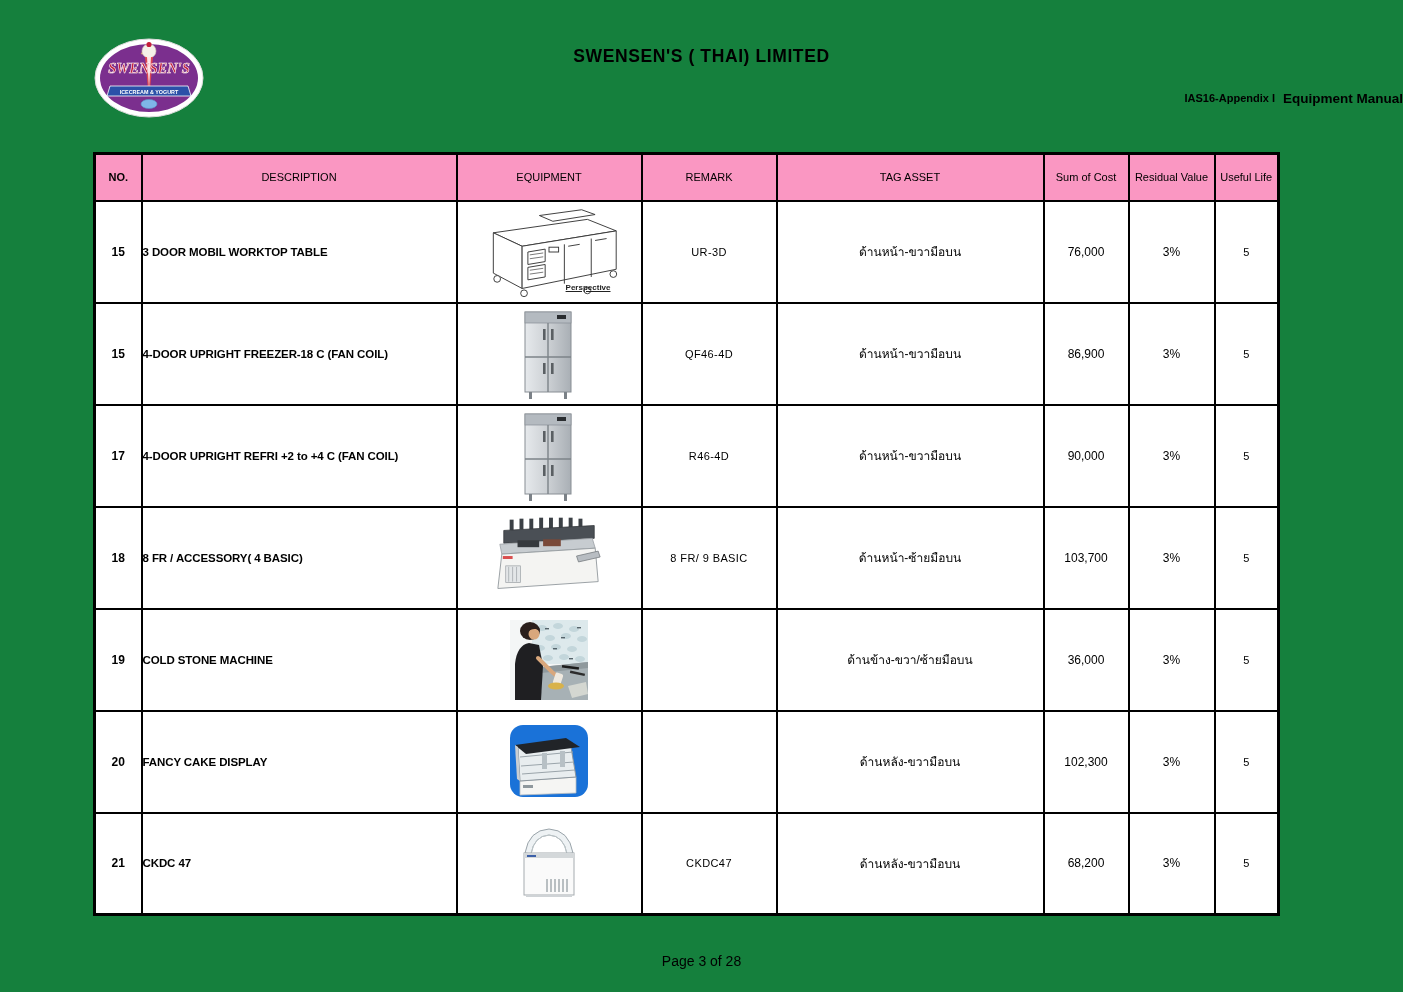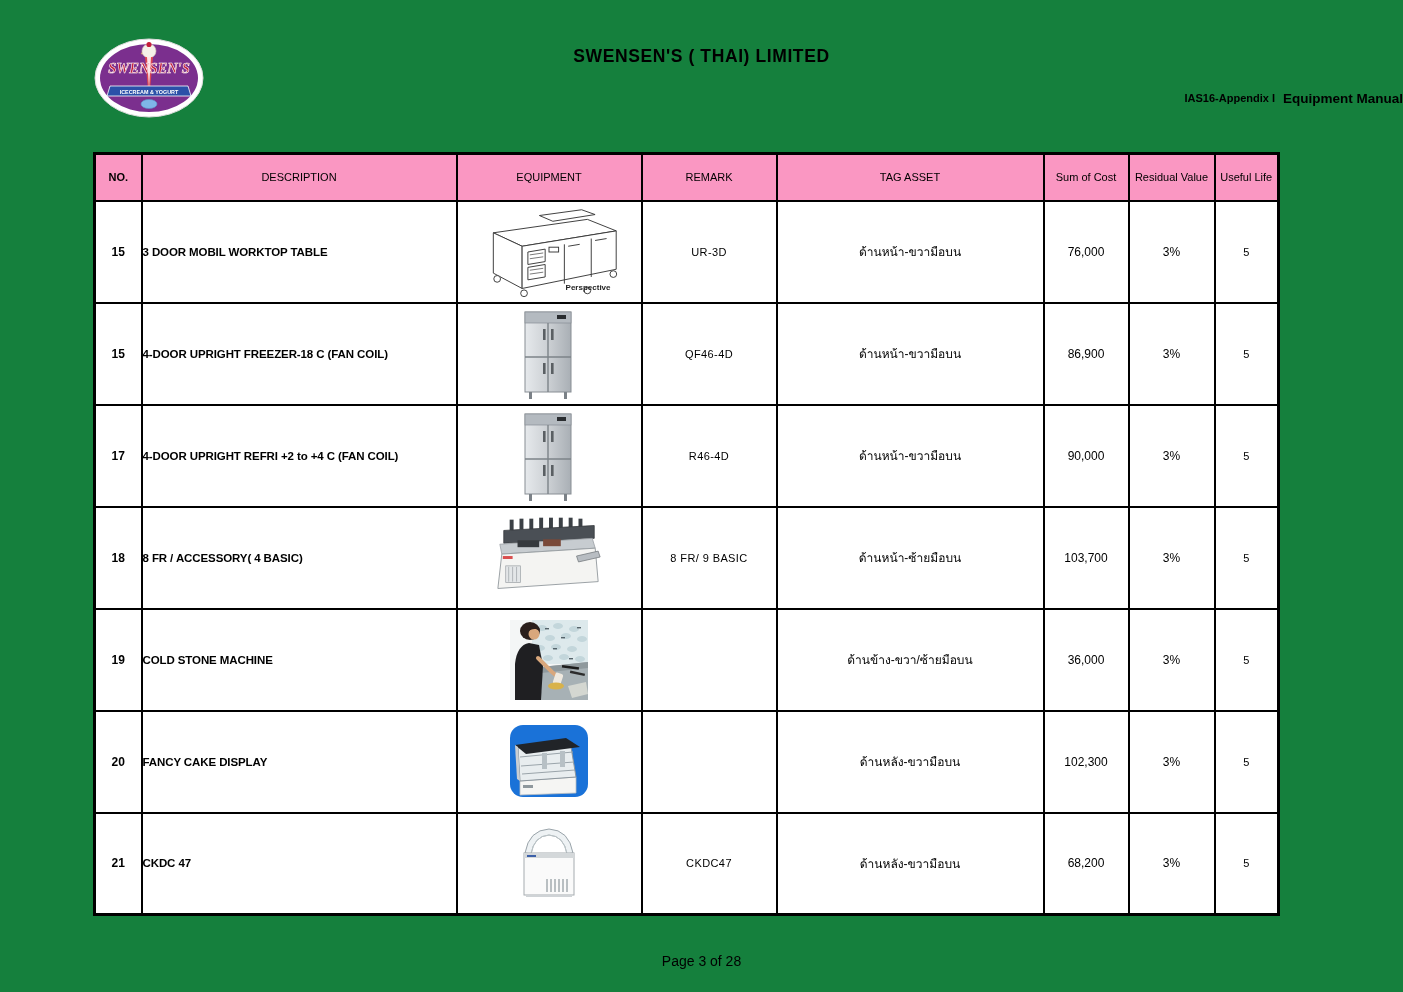--- a/index.html
+++ b/index.html
@@ -31,21 +31,21 @@
   td.cell-equip { padding:2px; }
   td.cell-remark { font-size:11px; letter-spacing:.4px; }
   td.cell-tag { font-size:12px; }
   td.cell-cost { font-size:12px; }
   td.cell-res { font-size:12px; }
   td.cell-life { font-size:11px; }
 
   .equip-box { position:relative; display:flex; align-items:center; justify-content:center;
     width:100%; height:100%; }
   .perspective-cap { position:absolute; bottom:8px; right:28px; font-size:8px; font-weight:bold;
-    color:#222;padding-left:16px; }
+    text-decoration:underline; color:#222;padding-left:16px; }
 
   .footer-page { position:absolute; top:953px; left:0; width:100%; text-align:center; font-size:14px; }
 </style>
 </head>
 <body>
 
 <div class="sheet">
 
   <div class="logo-wrap">
     <svg width="110" height="80" viewBox="0 0 110 80">

